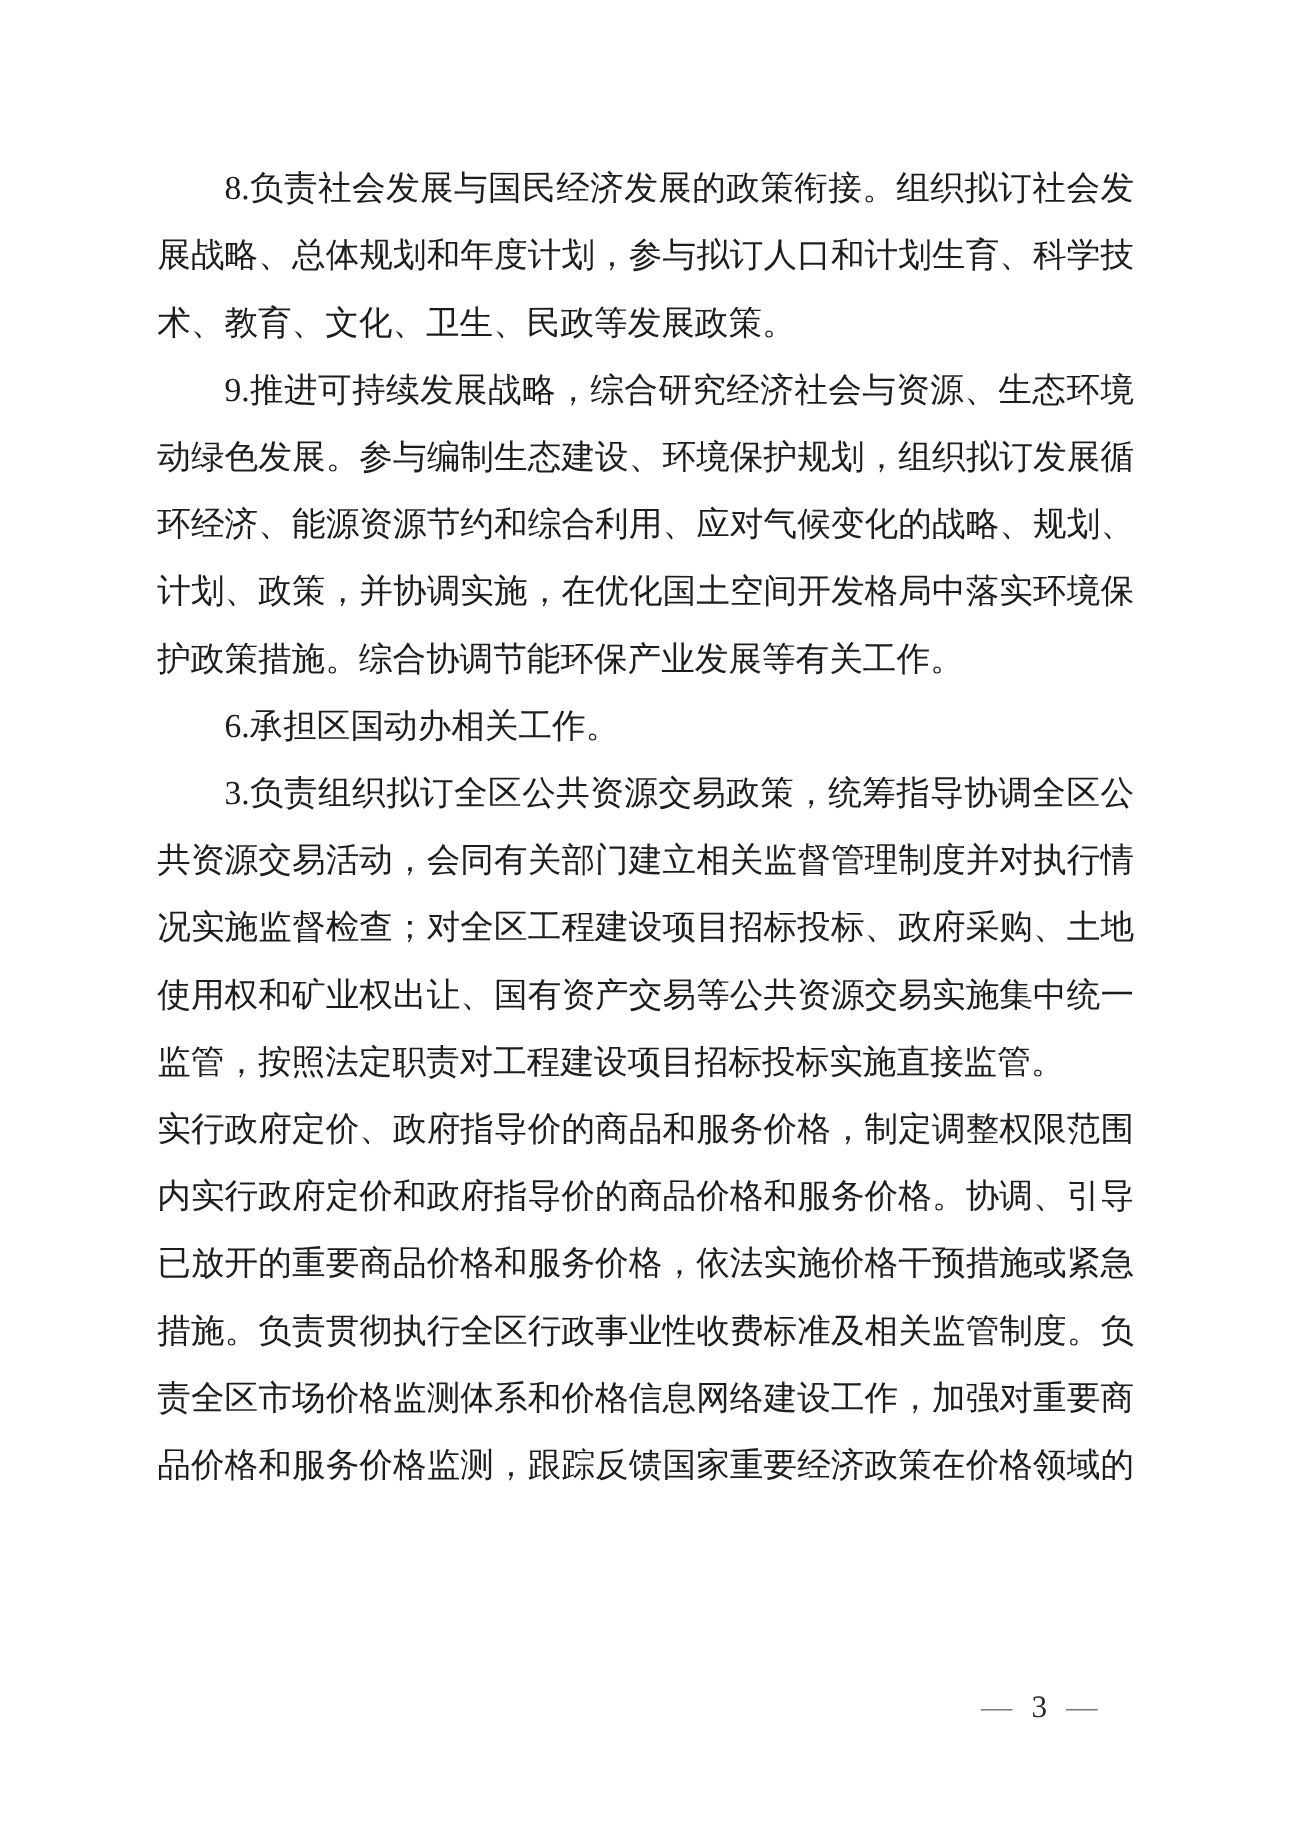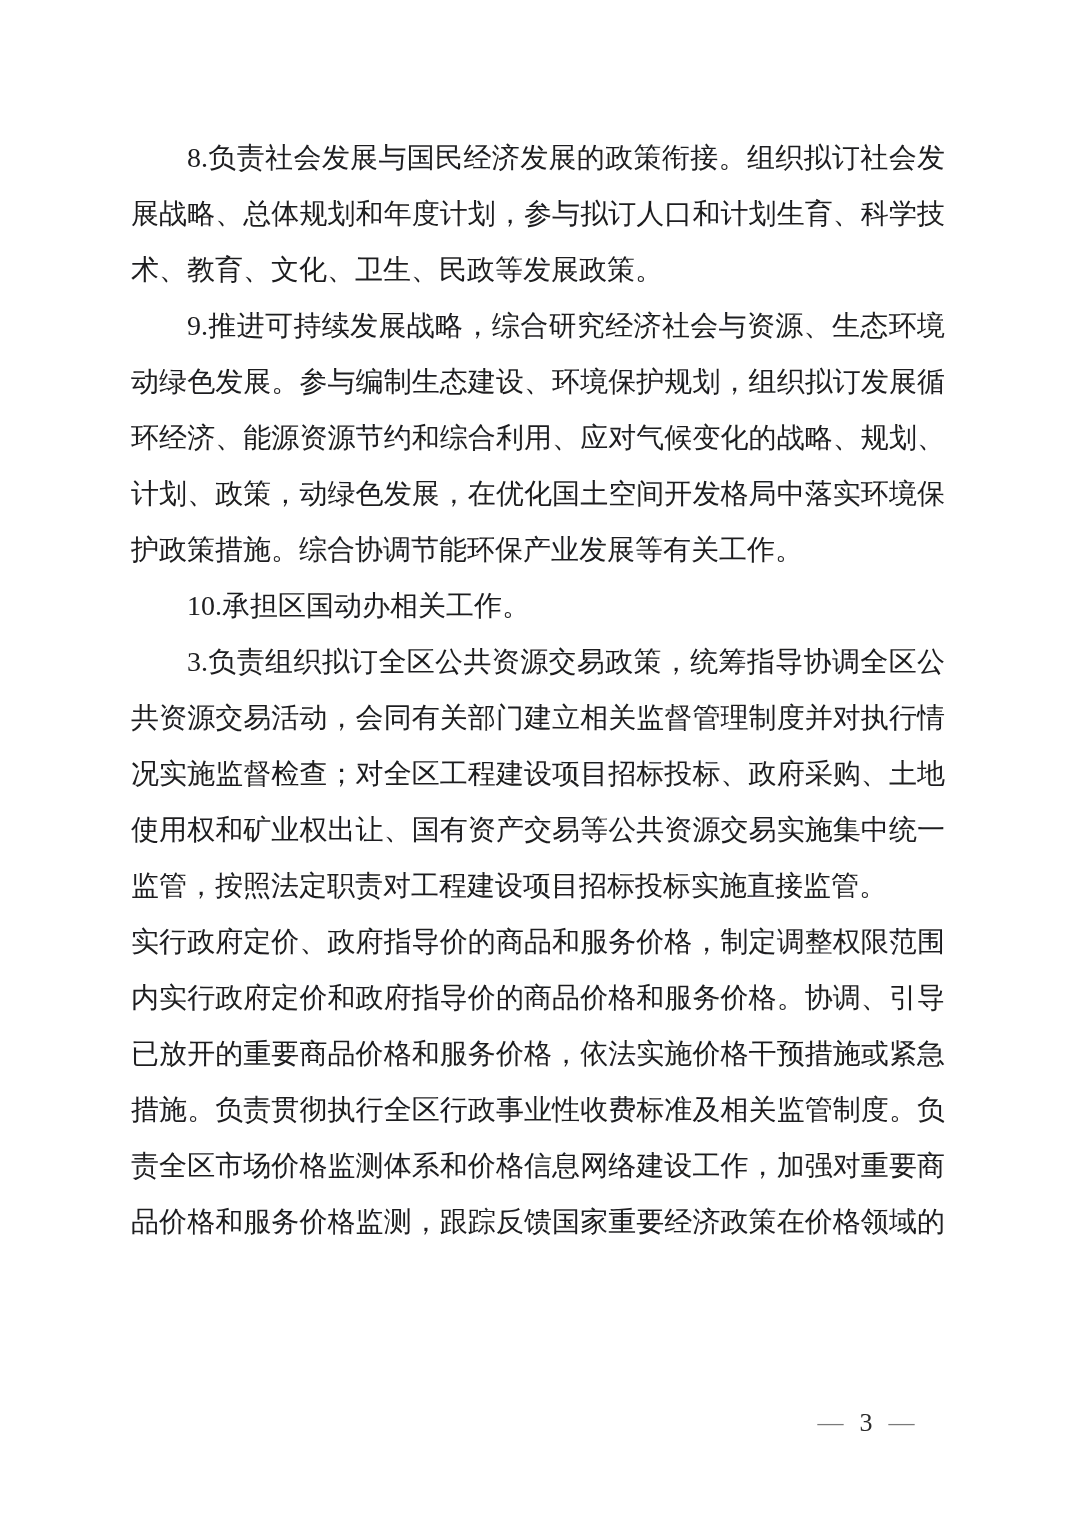--- a/index.html
+++ b/index.html
@@ -59,26 +59,26 @@
     <div class="para">
       <div class="line first">8.负责社会发展与国民经济发展的政策衔接。组织拟订社会发</div>
       <div class="line">展战略、总体规划和年度计划，参与拟订人口和计划生育、科学技</div>
       <div class="line last">术、教育、文化、卫生、民政等发展政策。</div>
     </div>
 
     <div class="para">
       <div class="line first">9.推进可持续发展战略，综合研究经济社会与资源、生态环境</div>
       <div class="line">动绿色发展。参与编制生态建设、环境保护规划，组织拟订发展循</div>
       <div class="line">环经济、能源资源节约和综合利用、应对气候变化的战略、规划、</div>
-      <div class="line">计划、政策，动绿色发展，在优化国土空间开发格局中落实环境保</div>
+      <div class="line">计划、政策，并协调实施，在优化国土空间开发格局中落实环境保</div>
       <div class="line last">护政策措施。综合协调节能环保产业发展等有关工作。</div>
     </div>
 
     <div class="para">
-      <div class="line first last">10.承担区国动办相关工作。</div>
+      <div class="line first last">6.承担区国动办相关工作。</div>
     </div>
 
     <div class="para">
       <div class="line first">3.负责组织拟订全区公共资源交易政策，统筹指导协调全区公</div>
       <div class="line">共资源交易活动，会同有关部门建立相关监督管理制度并对执行情</div>
       <div class="line">况实施监督检查；对全区工程建设项目招标投标、政府采购、土地</div>
       <div class="line">使用权和矿业权出让、国有资产交易等公共资源交易实施集中统一</div>
       <div class="line last">监管，按照法定职责对工程建设项目招标投标实施直接监管。</div>
     </div>
 

